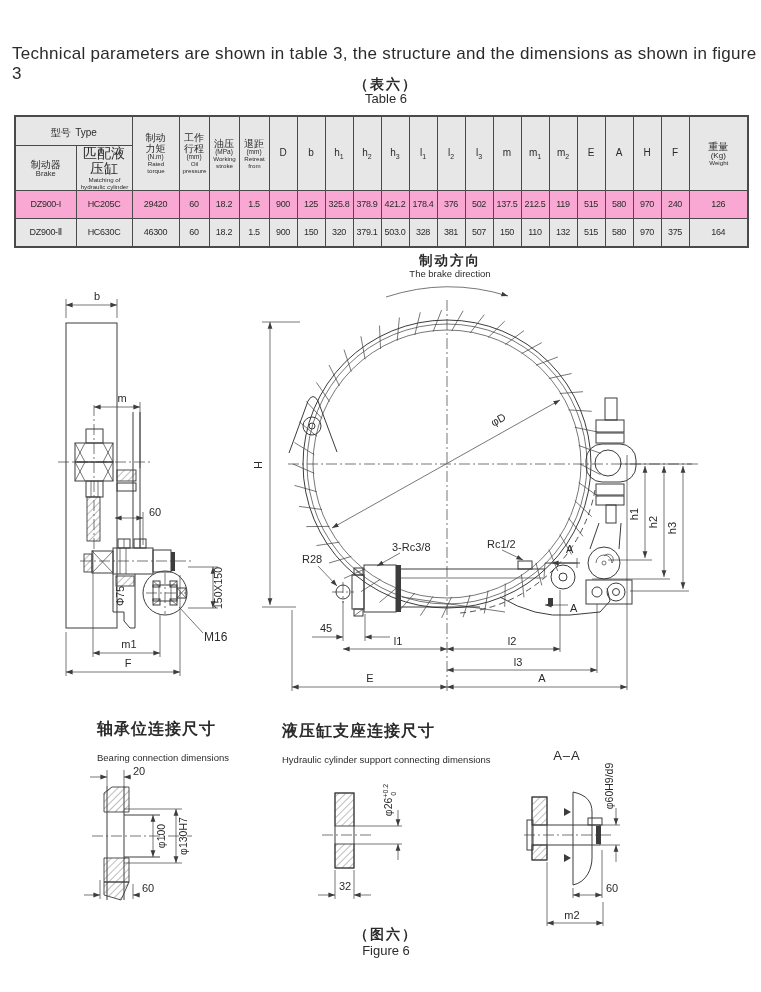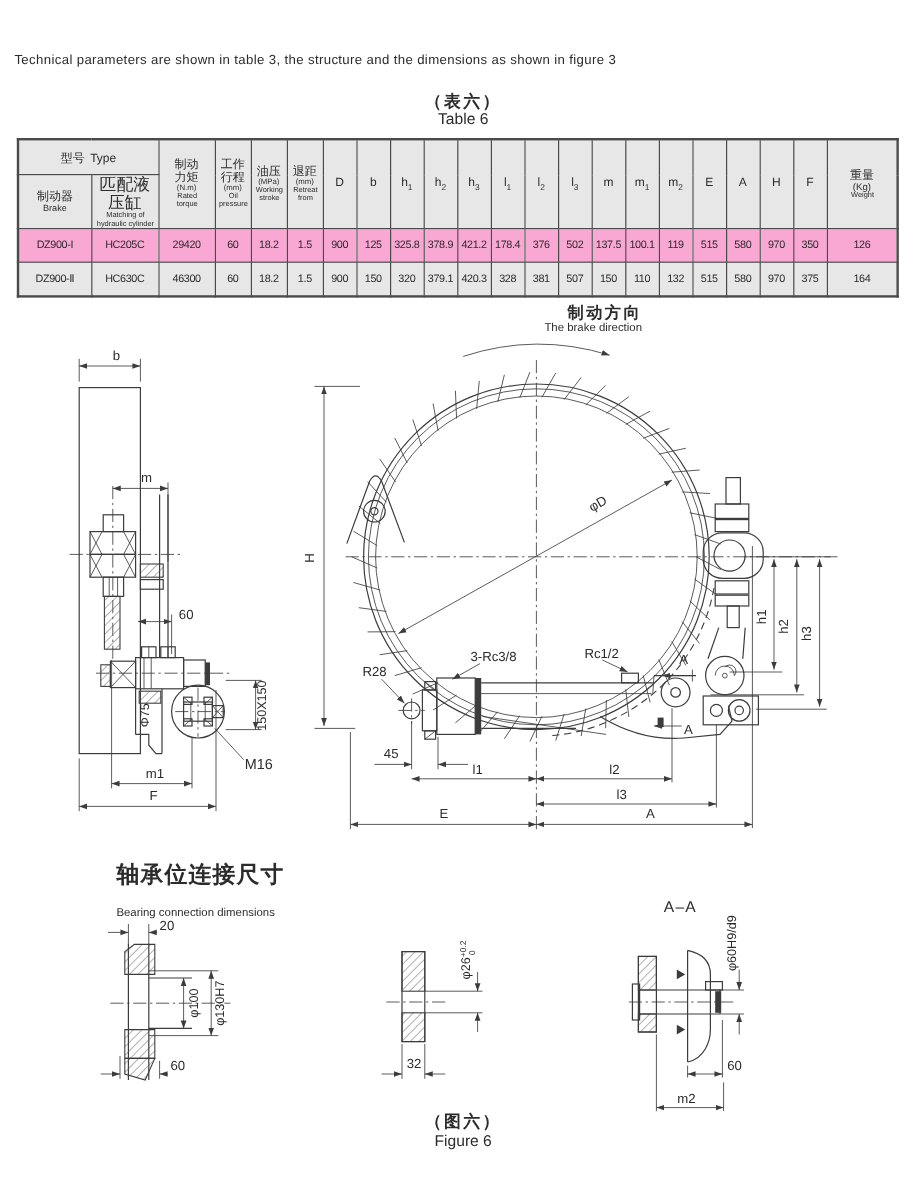--- a/index.html
+++ b/index.html
@@ -1,42 +1,42 @@
 <!DOCTYPE html>
 <html><head>
 <meta charset="utf-8">
 <style>
   html,body{margin:0;padding:0;background:#fff;}
   .page{position:relative;width:761px;height:992px;background:#ffffff;overflow:hidden;
         font-family:"Liberation Sans","DejaVu Sans",sans-serif;color:#2b2b2b;}
   .hdr-zh{position:absolute;left:12px;top:22px;font-size:13.5px;font-weight:600;letter-spacing:1.5px;}
-  .hdr-en{position:absolute;left:12px;top:44px;font-size:11px;letter-spacing:.3px;}
+  .hdr-en{position:absolute;left:12px;top:44px;font-size:17px;letter-spacing:.3px;}
   .tbl-title{position:absolute;left:0;top:76px;width:772px;text-align:center;line-height:1.15;}
   .tbl-title .zh{font-size:14px;font-weight:600;letter-spacing:2px;}
   .tbl-title .en{font-size:13px;}
   table.t6{position:absolute;left:14px;top:115px;width:733px;border-collapse:collapse;table-layout:fixed;
            border:2px solid #4a4a4a;}
   table.t6 td{border:1px solid #4a4a4a;text-align:center;vertical-align:middle;padding:0;overflow:hidden;
               background:#e7e7e7;line-height:1.1;}
   table.t6 .zh{font-size:10px;}
   table.t6 .zh2{font-size:14px;}
   table.t6 .unit{font-size:6.5px;line-height:1.05;}
   table.t6 .en{font-size:6.5px;line-height:1.05;transform:scale(.95);}
   table.t6 .lt{font-size:10px;}
   table.t6 sub{font-size:7px;}
   table.t6 tr.data td{font-size:9px;letter-spacing:-.3px;}
   table.t6 tr.r1 td{background:#f9a8d4;}
   table.t6 tr.r2 td{background:#e7e7e7;}
   table.t6 tr.hA td{height:28px;}
   table.t6 tr.hB td{height:24px;}
   table.t6 tr.data td{height:27px;}
   .cap{position:absolute;line-height:1.1;}
-  .cap .zh{font-size:19px;font-weight:600;letter-spacing:1px;display:block;}
+  .cap .zh{font-size:16px;font-weight:600;letter-spacing:1px;display:block;}
   .cap .en{font-size:9.5px;display:block;margin-top:15px;}
-  .dir{position:absolute;left:385px;top:254px;width:150px;text-align:right;line-height:1.1;}
+  .dir{position:absolute;left:375px;top:254px;width:150px;text-align:center;line-height:1.1;}
   .dir .zh{font-size:13.5px;font-weight:600;letter-spacing:2px;display:block;}
   .dir .en{font-size:9.5px;display:block;}
   .figcap{position:absolute;left:0;top:926px;width:772px;text-align:center;line-height:1.2;}
   .figcap .zh{font-size:14px;font-weight:600;letter-spacing:2px;display:block;}
   .figcap .en{font-size:13px;display:block;}
   svg.draw{position:absolute;left:0;top:0;}
   svg .ln{stroke:#3c3c3c;fill:none;stroke-width:1;}
   svg .tn{stroke:#3c3c3c;fill:none;stroke-width:.7;}
   svg .cl{stroke:#3c3c3c;fill:none;stroke-width:.7;stroke-dasharray:11 3 2 3;}
   svg .dsh{stroke:#3c3c3c;fill:none;stroke-width:.9;stroke-dasharray:6 4;}
@@ -156,40 +156,40 @@
           <td>1.5</td>
       <td>900</td>
           <td>125</td>
       <td>325.8</td>
           <td>378.9</td>
       <td>421.2</td>
           <td>178.4</td>
       <td>376</td>
           <td>502</td>
       <td>137.5</td>
-          <td>100.1</td>
+          <td>212.5</td>
       <td>119</td>
           <td>515</td>
       <td>580</td>
           <td>970</td>
-      <td>350</td>
+      <td>240</td>
           <td>126</td>
     </tr>
     <tr class="data r2">
       <td>DZ900-Ⅱ</td>
           <td>HC630C</td>
       <td>46300</td>
           <td>60</td>
       <td>18.2</td>
           <td>1.5</td>
       <td>900</td>
           <td>150</td>
       <td>320</td>
           <td>379.1</td>
-      <td>420.3</td>
+      <td>503.0</td>
           <td>328</td>
       <td>381</td>
           <td>507</td>
       <td>150</td>
           <td>110</td>
       <td>132</td>
           <td>515</td>
       <td>580</td>
           <td>970</td>
       <td>375</td>
@@ -199,20 +199,24 @@
   </table>
 
   <div class="dir">
     <span class="zh">制动方向</span>
     <span class="en">The brake direction</span>
   </div>
 
   <div class="cap" style="left:97px;top:720px;">
     <span class="zh">轴承位连接尺寸</span>
     <span class="en">Bearing connection dimensions</span>
+  </div>
+  <div class="cap" style="left:282px;top:722px;">
+    <span class="zh">液压缸支座连接尺寸</span>
+    <span class="en">Hydraulic cylinder support connecting dimensions</span>
   </div>
 
   <div class="figcap">
     <span class="zh">（图六）</span>
     <span class="en">Figure 6</span>
   </div>
 
   <svg class="draw" width="761" height="992" viewBox="0 0 761 992">
     <defs>
       <marker id="ar" viewBox="0 0 10 10" refX="9.5" refY="5" markerWidth="10" markerHeight="10" orient="auto-start-reverse">

